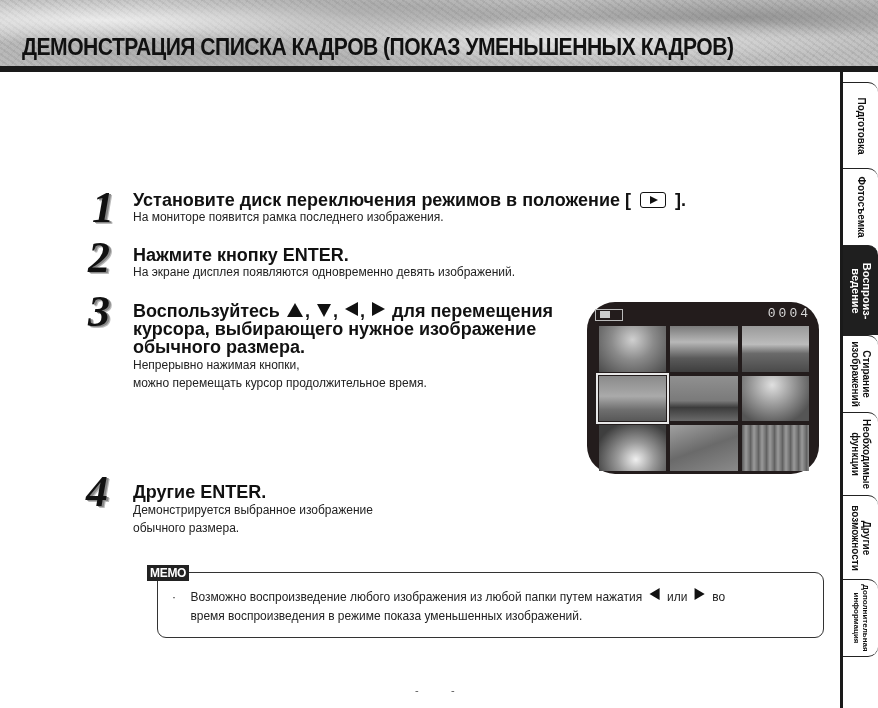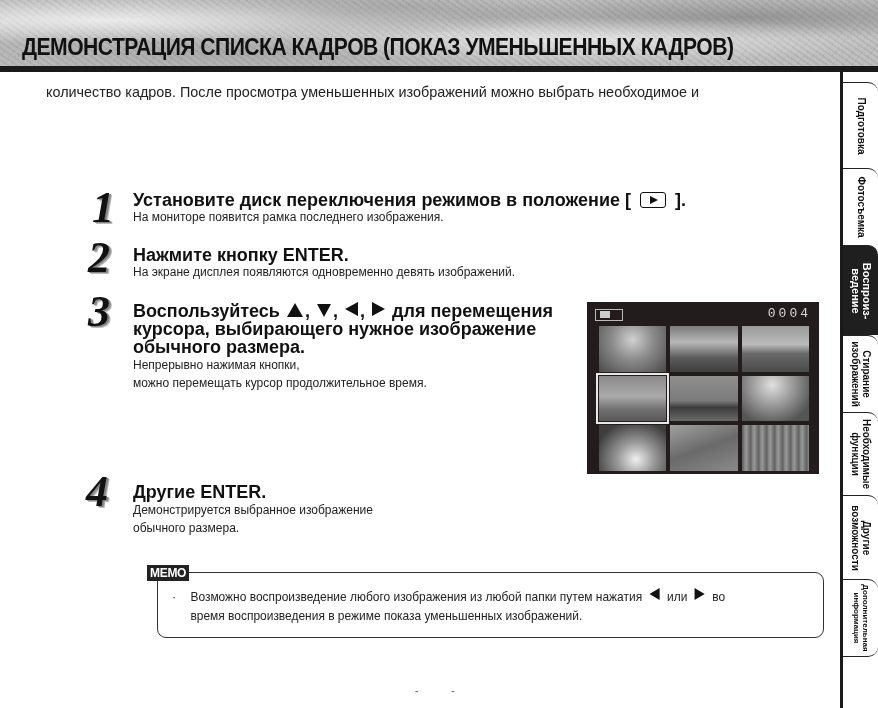--- a/index.html
+++ b/index.html
@@ -49,21 +49,21 @@
     content: ""; position: absolute; left: 9px; top: 3px; border-left: 8px solid #111;
     border-top: 4px solid transparent; border-bottom: 4px solid transparent;
   }
   .arrow { display: inline-block; width: 0; height: 0; vertical-align: 0px; margin: 0 2px; }
   .arrow.up { border-left: 8px solid transparent; border-right: 8px solid transparent; border-bottom: 14px solid #111; }
   .arrow.down { border-left: 7px solid transparent; border-right: 7px solid transparent; border-top: 13px solid #111; }
   .arrow.left { border-top: 7px solid transparent; border-bottom: 7px solid transparent; border-right: 13px solid #111; vertical-align: 1px; }
   .arrow.right { border-top: 7px solid transparent; border-bottom: 7px solid transparent; border-left: 13px solid #111; vertical-align: 1px; }
 
   
-  .lcd { position: absolute; left: 587px; top: 302px; width: 232px; height: 172px; background: #231c1c; }
+  .lcd { position: absolute; left: 587px; top: 302px; width: 232px; height: 172px; background: #231c1c; border-radius: 28px; }
   .lcd-mode { position: absolute; left: 8px; top: 7px; width: 28px; height: 12px; border: 1.5px solid #bbb; }
   .lcd-mode::after { content: ""; position: absolute; left: 4px; top: 1px; width: 10px; height: 7px; background: #ccc; }
   .lcd-counter { position: absolute; right: 8px; top: 4px; font-family: "Liberation Mono", monospace; font-size: 13px; letter-spacing: 3px; color: #d8d8d8; }
   .lcd-grid { position: absolute; left: 12px; top: 24px; width: 210px; height: 145px;
     display: grid; grid-template-columns: repeat(3, 1fr); grid-template-rows: repeat(3, 1fr); gap: 4px; }
   .thumb { position: relative; }
   .thumb.selected { outline: 2px solid #e8e8e8; outline-offset: 1px; z-index: 2; }
   .t0 { background: radial-gradient(ellipse at 50% 30%, #d0d0d0 0%, #8a8a8a 45%, #4a4a4a 100%); }
   .t1 { background: linear-gradient(180deg, #7a7a7a 0%, #b8b8b8 35%, #5a5a5a 70%, #3e3e3e 100%); }
   .t2 { background: linear-gradient(180deg, #9a9a9a 0%, #bcbcbc 40%, #6a6a6a 60%, #4a4a4a 100%); }
@@ -102,21 +102,20 @@
 </style>
 </head>
 <body>
 
 <div class="banner"></div>
 <div class="banner-title">ДЕМОНСТРАЦИЯ СПИСКА КАДРОВ (ПОКАЗ УМЕНЬШЕННЫХ КАДРОВ)</div>
 <div class="banner-rule"></div>
 <div class="tab-rule"></div>
 
 <div class="intro">
-  <p>количество кадров. После просмотра уменьшенных изображений можно выбрать необходимое и</p>
 </div>
 
 <div class="step-num" style="left:92px; top:186px;">1</div>
 <div class="step-title" style="left:133px; top:191px;">
   <span>Установите диск переключения режимов в положение [</span>
   <span class="play-box"></span>
   <span>].</span>
 </div>
 <div class="step-desc" style="left:133px; top:208px;">На мониторе появится рамка последнего изображения.</div>
 

